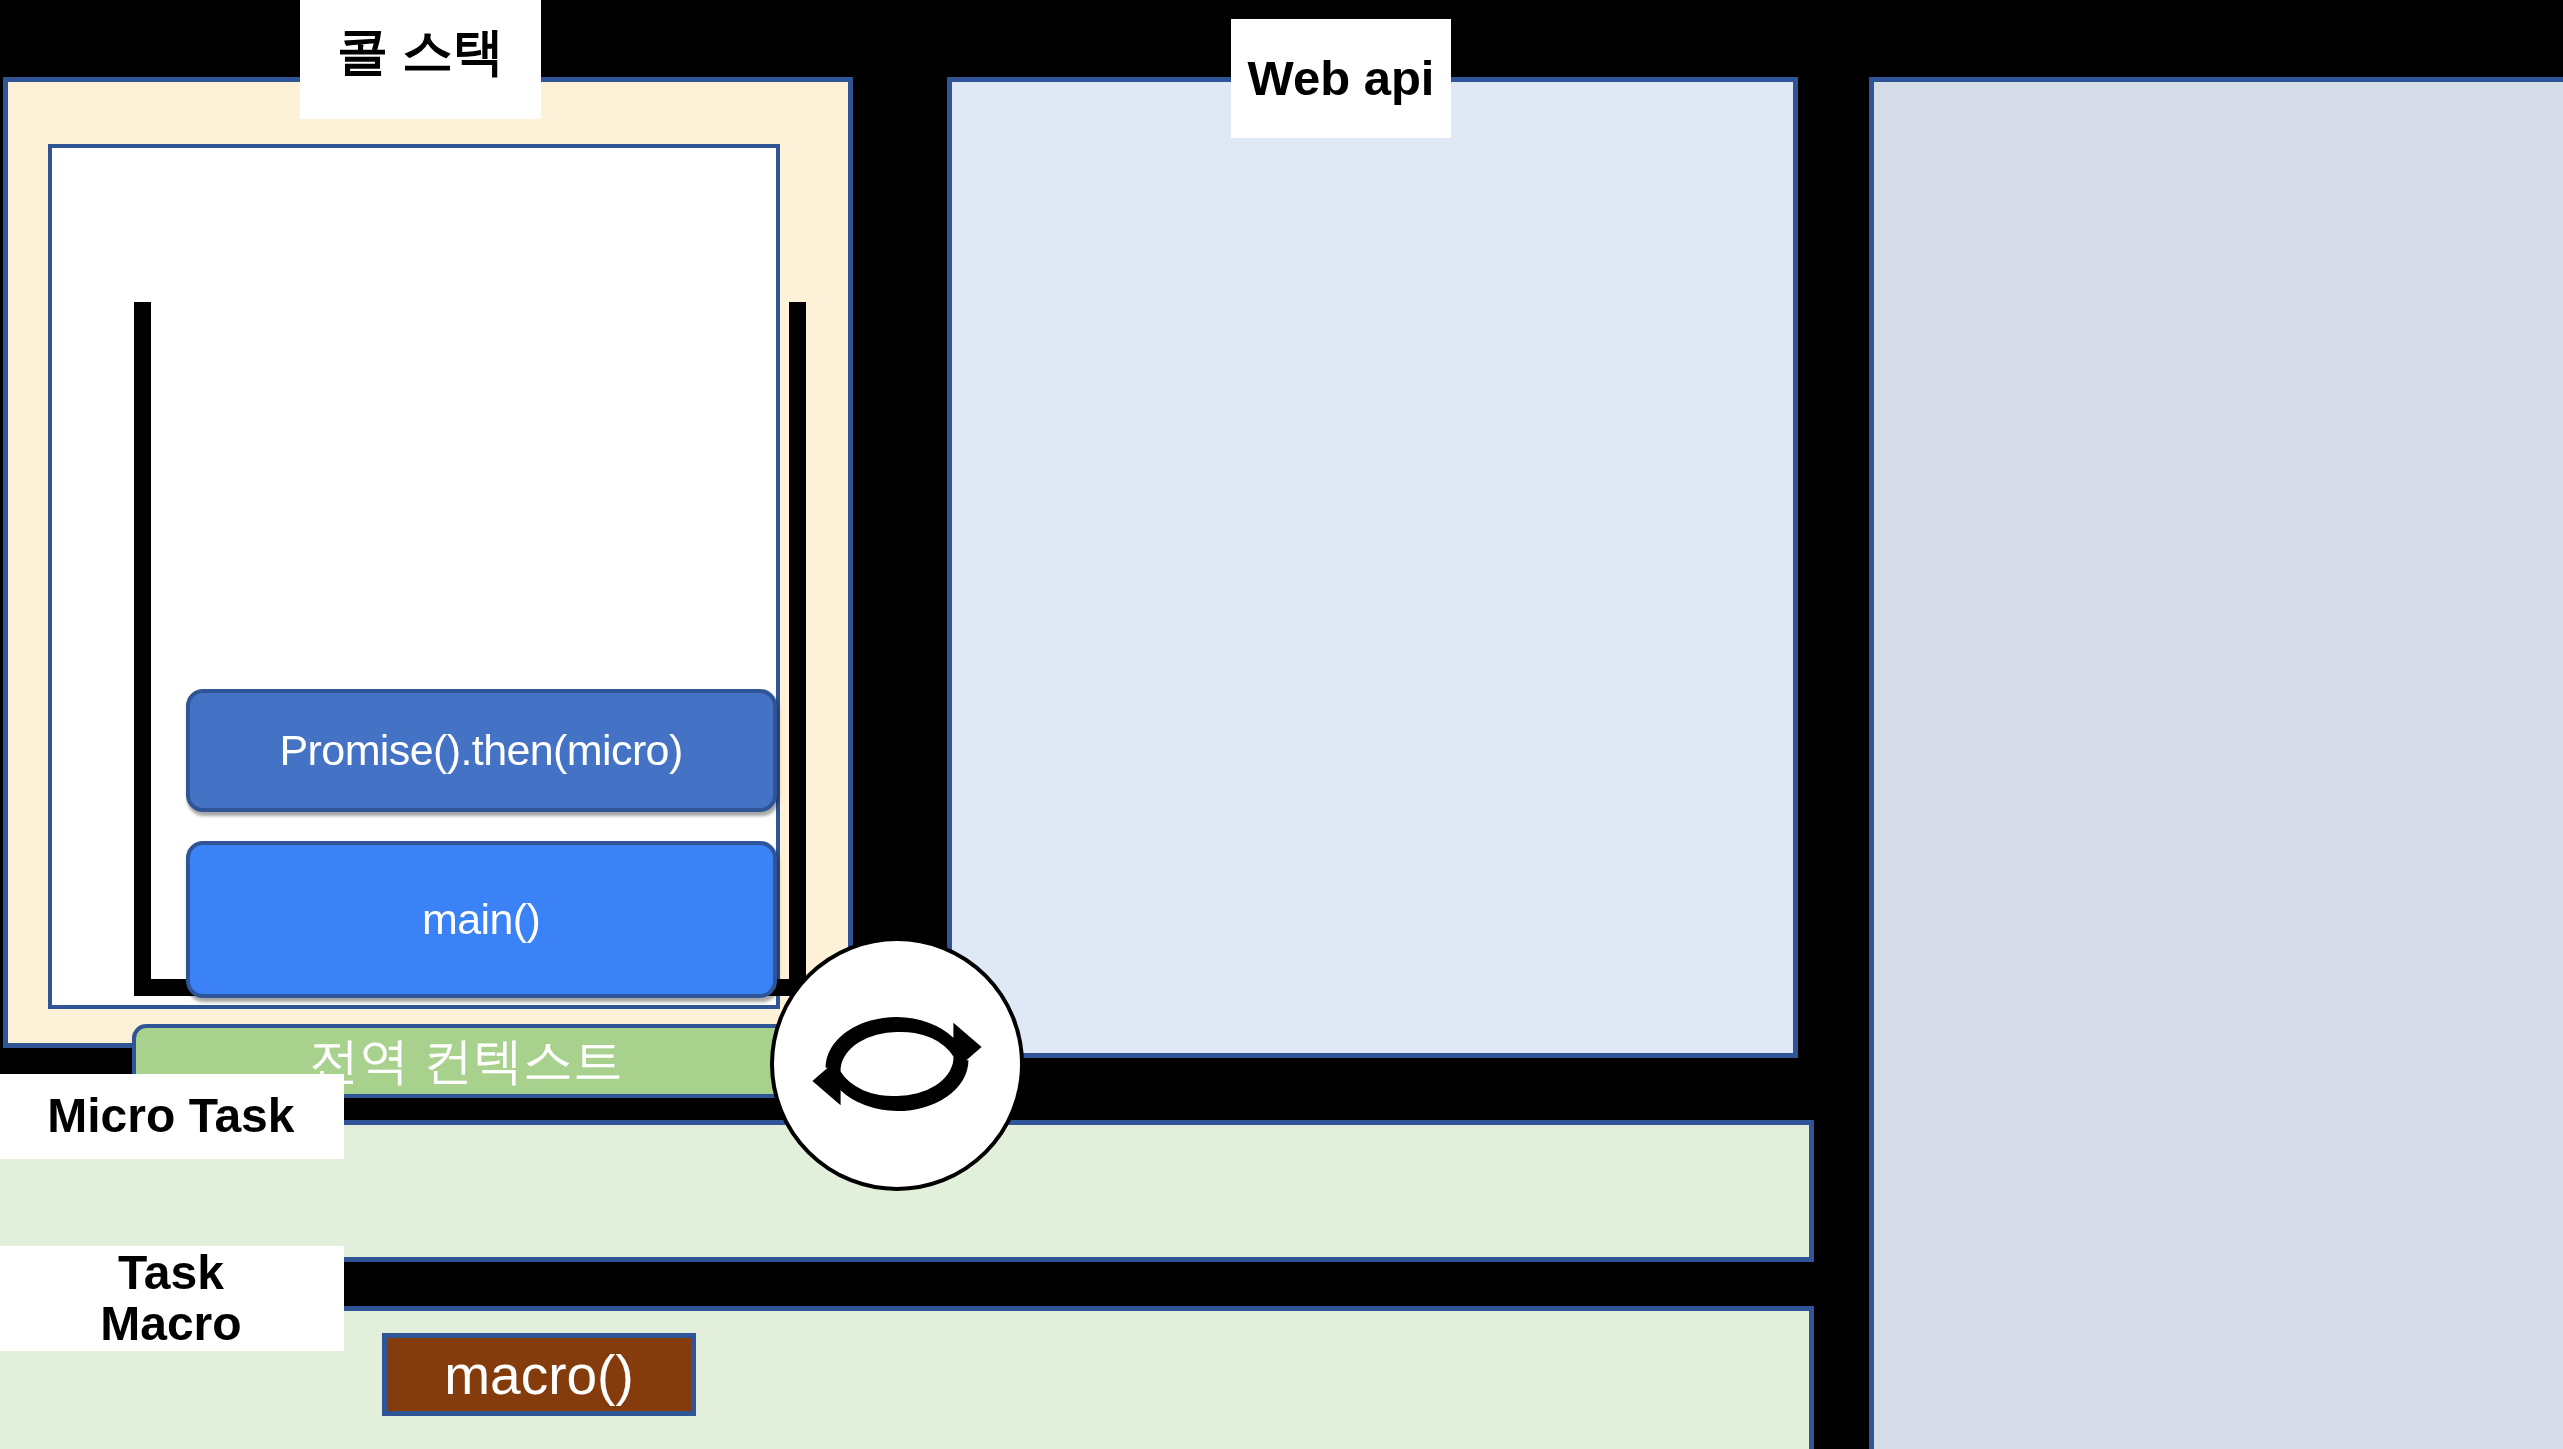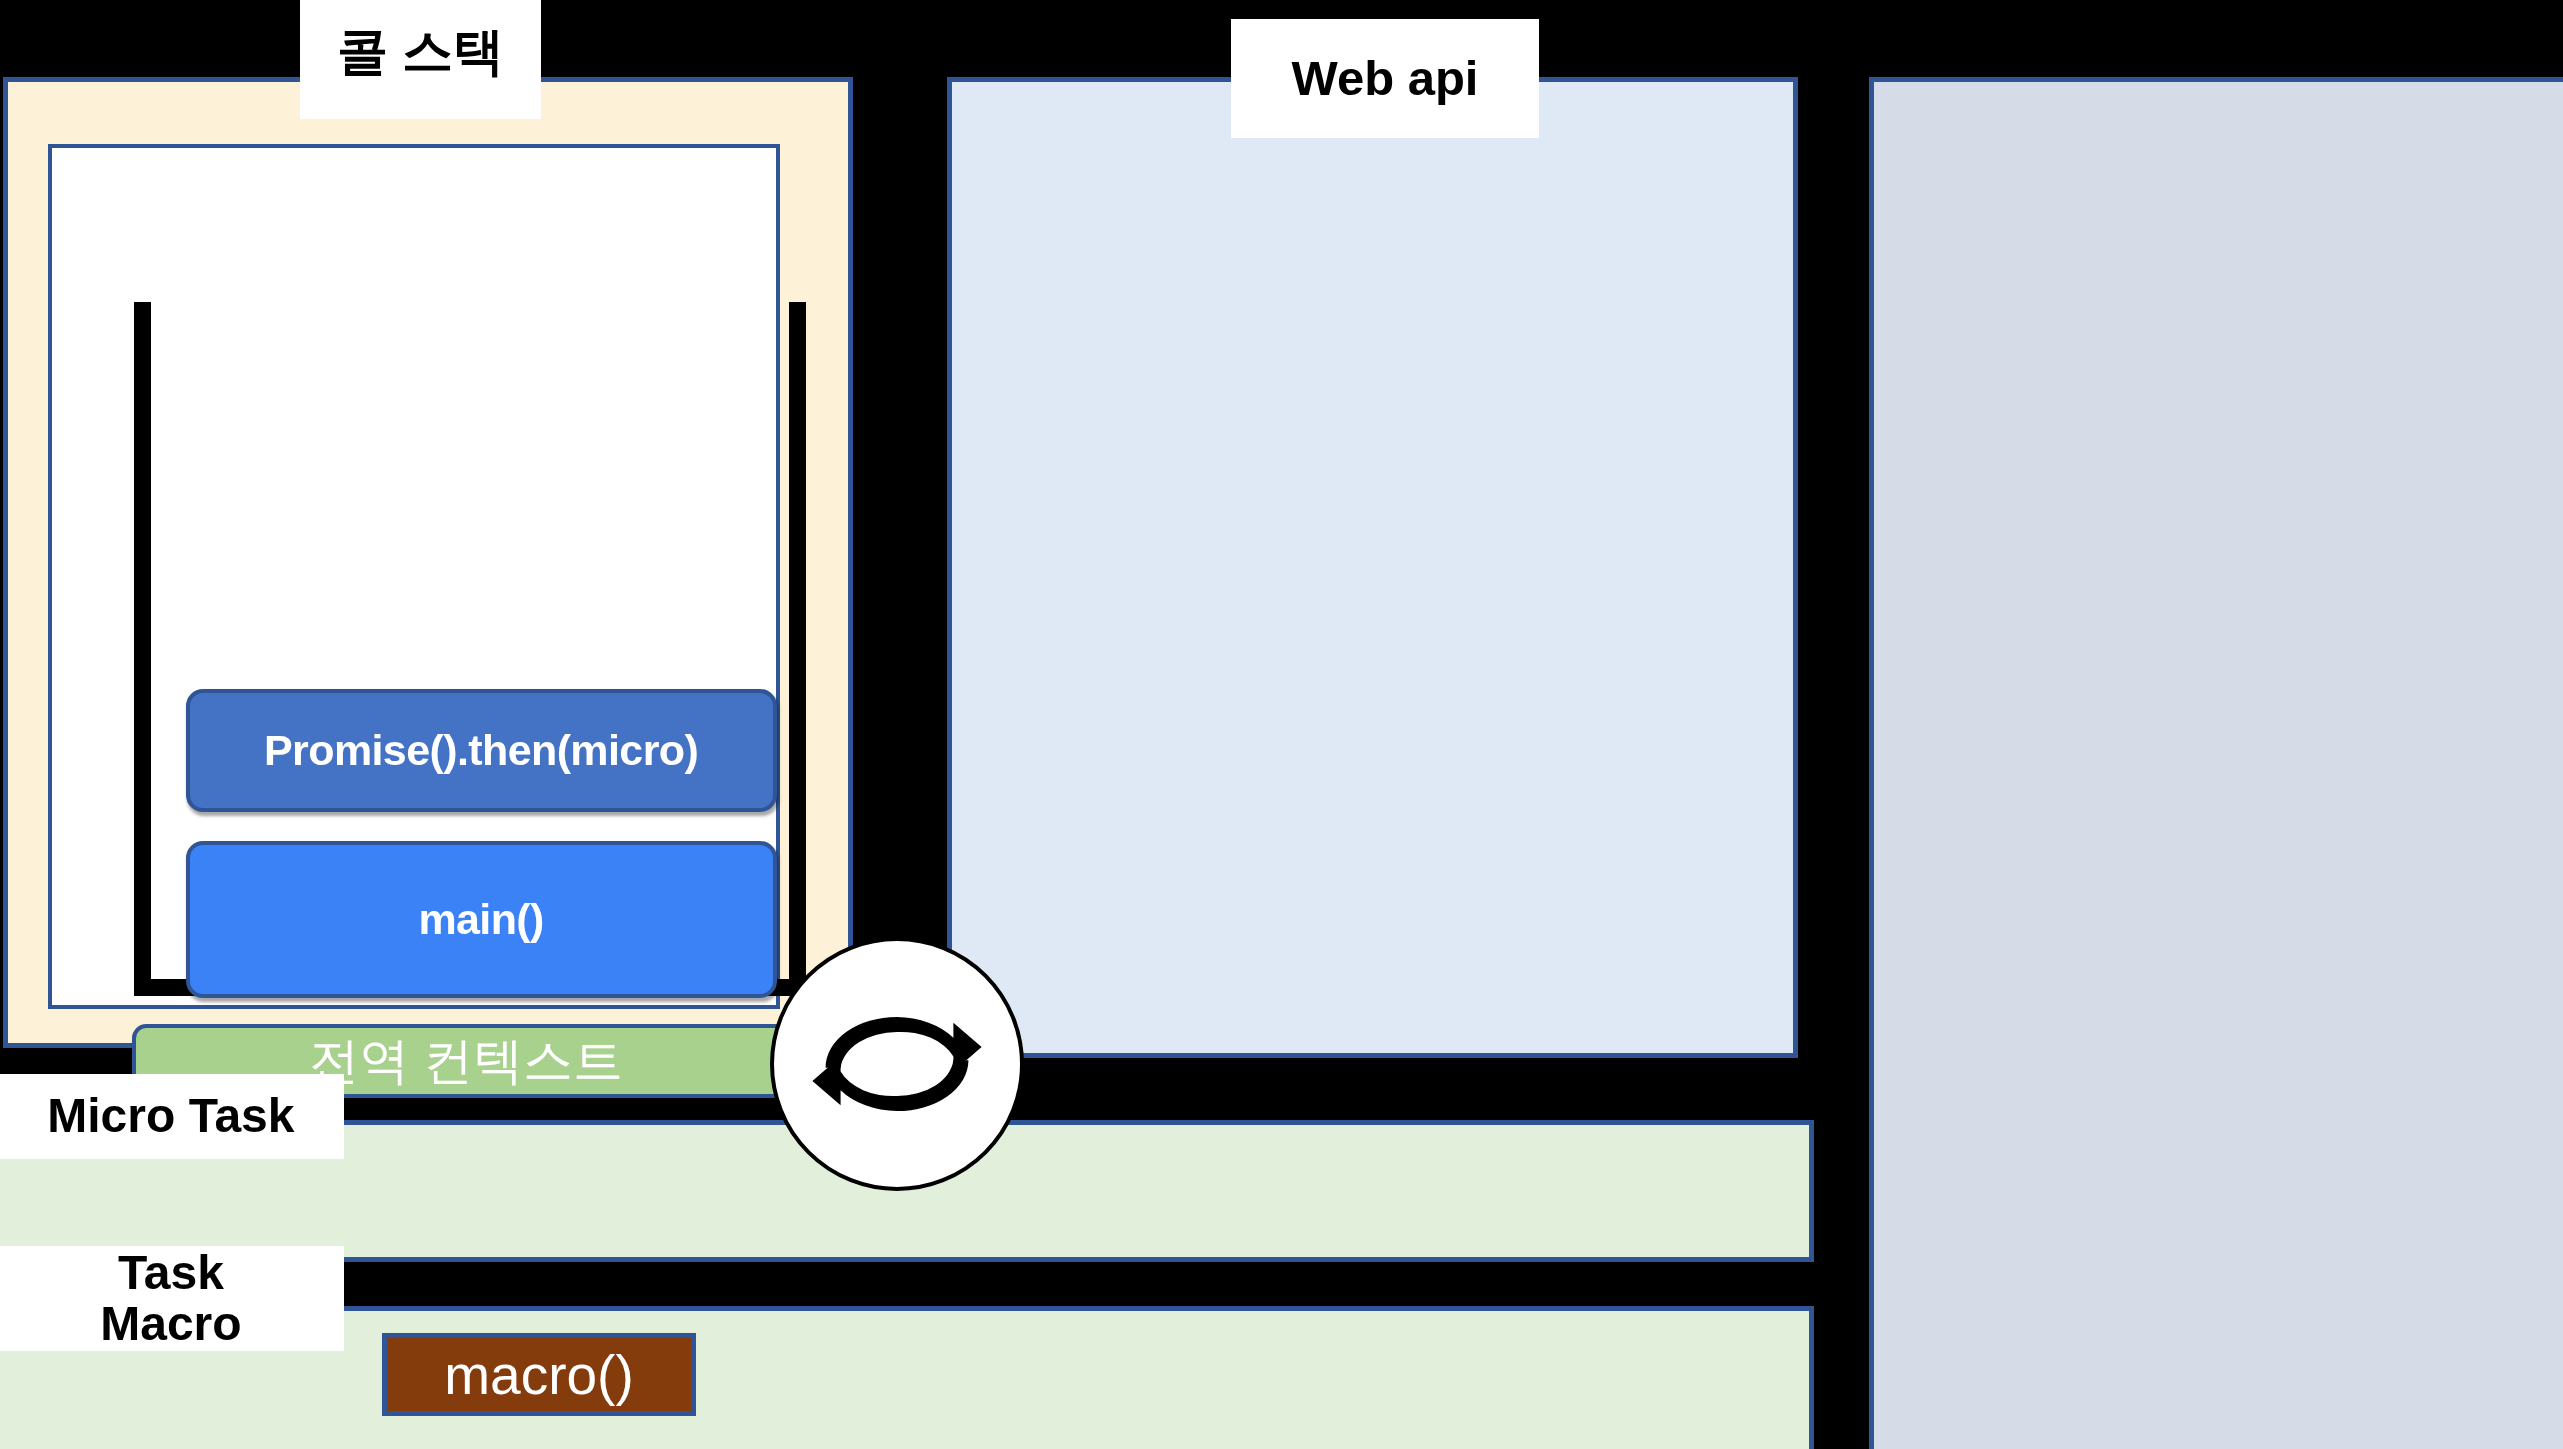--- a/index.html
+++ b/index.html
@@ -60,21 +60,21 @@
   .frame-box {
     position: absolute;
     box-sizing: border-box;
     border: 4.5px solid #2f5597;
     border-radius: 17px;
     color: #ffffff;
     display: flex;
     align-items: center;
     justify-content: center;
     font-size: 43px;
-    font-weight: 700;
+    font-weight: 400;
     letter-spacing: -0.6px;
     box-shadow: 1.9px 3.2px 3.2px rgba(0,0,0,0.35);
   }
   #frame-promise {
     left: 134px;
     top: 541px;
     width: 591px;
     height: 123px;
     background: #4472c4;
   }
@@ -160,21 +160,21 @@
     background: #ffffff;
     color: #000000;
     font-weight: bold;
     display: flex;
     align-items: center;
     justify-content: center;
     text-align: center;
     line-height: 1.05;
   }
   #title-callstack { left: 300px; top: -14.3px; width: 241px; height: 133px; font-size: 51px; }
-  #title-webapi   { left: 1231px; top: 19px;  width: 308px; height: 119px; font-size: 49px; }
+  #title-webapi   { left: 1231px; top: 19px;  width: 220px; height: 119px; font-size: 49px; }
   #title-console  { left: 2076px; top: 19px;  width: 280px; height: 119px; font-size: 49px; }
   #title-micro    { left: -2.6px;  top: 1074px; width: 347px; height: 85px; font-size: 48px; justify-content:center; }
   #title-macro    { left: -2.6px;  top: 1246px; width: 347px; height: 105px; font-size: 48px; flex-direction: column; }
 
   
   #eventloop {
     position: absolute;
     left: 770px;
     top: 937px;
     width: 254px;

